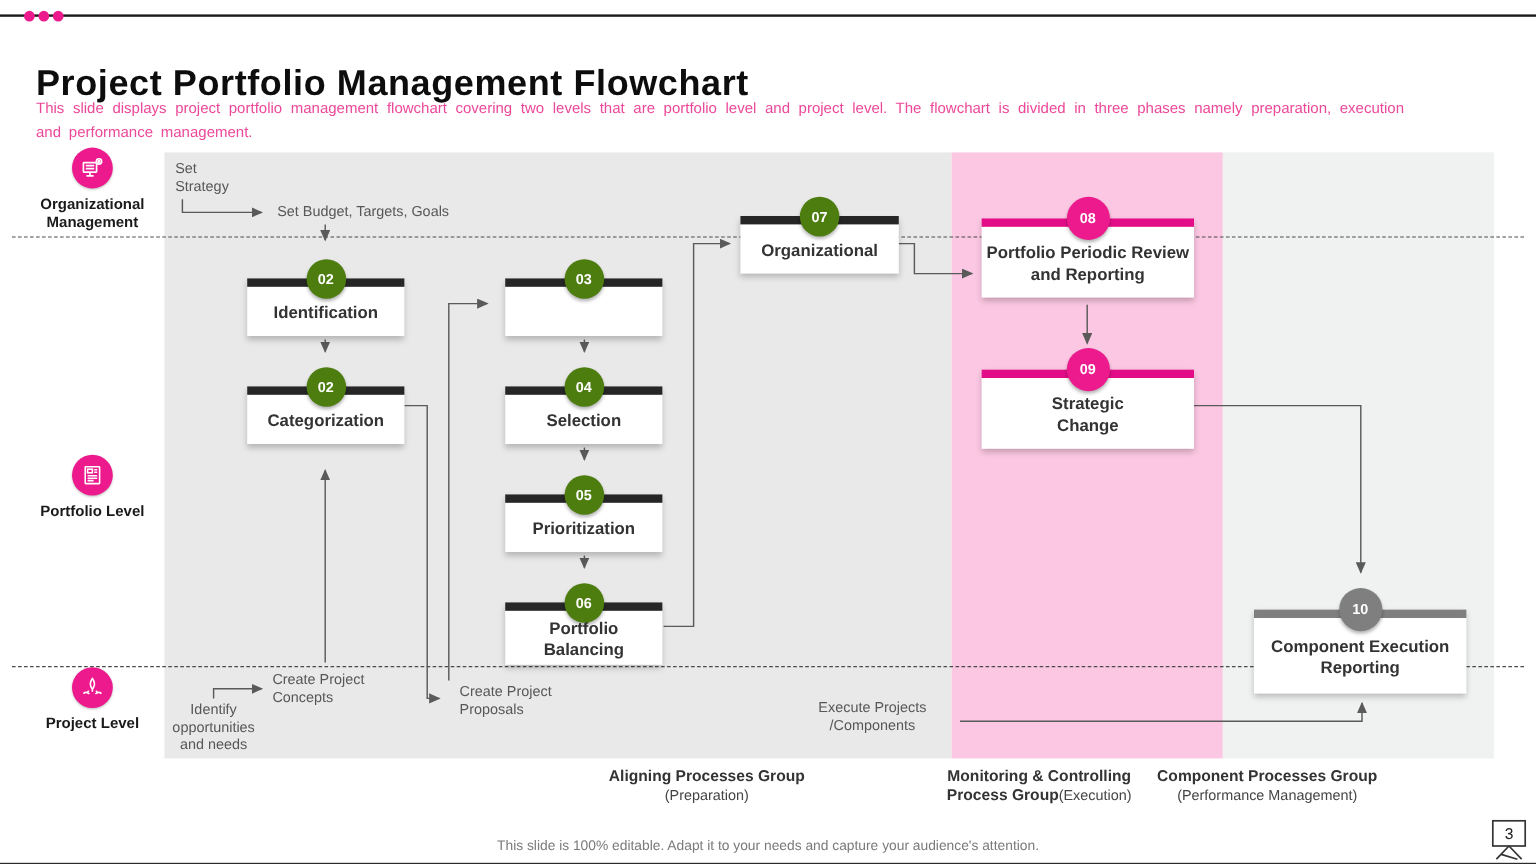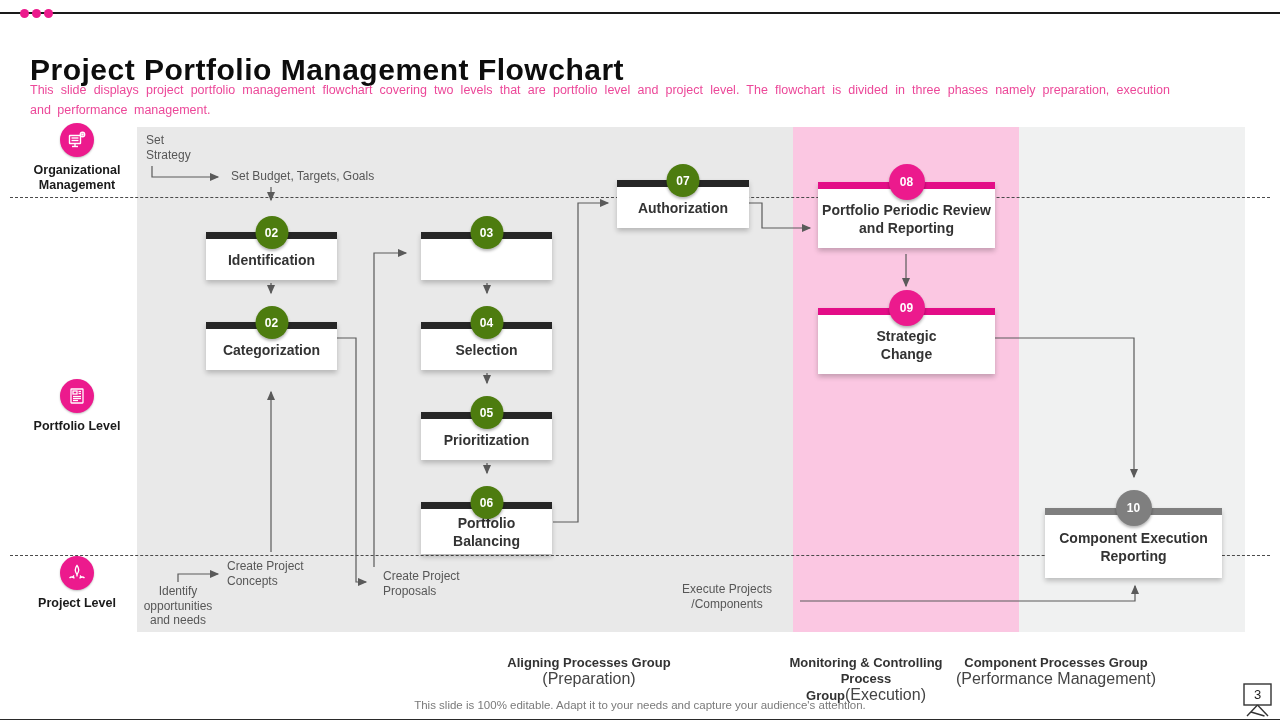--- a/index.html
+++ b/index.html
@@ -34,23 +34,23 @@
           height:calc(100% - 7px);font-size:14px;font-weight:bold;color:#333;line-height:18px;}
   .dark .fbar{background:#262626;} .dark .fnum{background:#4d7c0f;}
   .pink .fbar{background:#e30d87;} .pink .fnum{background:#ec1a8d;width:36px;height:36px;top:-18px;}
   .gray .fbar{background:#7f7f7f;} .gray .fnum{background:#7f7f7f;width:36px;height:36px;top:-18px;}
   
   .ann{position:absolute;font-size:12px;line-height:14.5px;color:#575757;z-index:2;}
   .center{text-align:center;}
   
   .connectors{position:absolute;left:0;top:0;z-index:2;}
   
-  .group{position:absolute;top:639px;text-align:center;color:#333;font-size:13px;line-height:16px;z-index:2;margin-top:16px;}
+  .group{position:absolute;top:639px;text-align:center;color:#333;font-size:13px;line-height:16px;z-index:2;}
   .group .b{font-weight:bold;}
-  .group .n{font-weight:normal;font-size:16px;color:#444;}
+  .group .n{font-weight:normal;font-size:12px;color:#444;}
   .group .blockn{display:block;}
   .footer{position:absolute;left:0;top:699px;width:1280px;text-align:center;
           font-size:11.5px;color:#7a7a7a;}
   .pagetag{position:absolute;left:1240px;top:681px;width:36px;height:38px;z-index:3;}
 </style>
 </head>
 <body>
 
 <div class="slide">
 
@@ -176,21 +176,21 @@
 
   <div class="fbox dark" style="left:421px;top:502px;width:131px;height:52px">
     <div class="fnum">06</div>
     <div class="fbar"></div>
     <div class="flabel" style="padding:0 22px">Portfolio Balancing</div>
   </div>
 
   <div class="fbox dark" style="left:617px;top:180px;width:132px;height:48px">
     <div class="fnum">07</div>
     <div class="fbar"></div>
-    <div class="flabel">Authorization</div>
+    <div class="flabel">Organizational</div>
   </div>
 
   <div class="fbox pink" style="left:818px;top:182px;width:177px;height:66px">
     <div class="fnum">08</div>
     <div class="fbar"></div>
     <div class="flabel" style="padding:0 4px">Portfolio Periodic Review and Reporting</div>
   </div>
 
   <div class="fbox pink" style="left:818px;top:308px;width:177px;height:66px">
     <div class="fnum">09</div>

